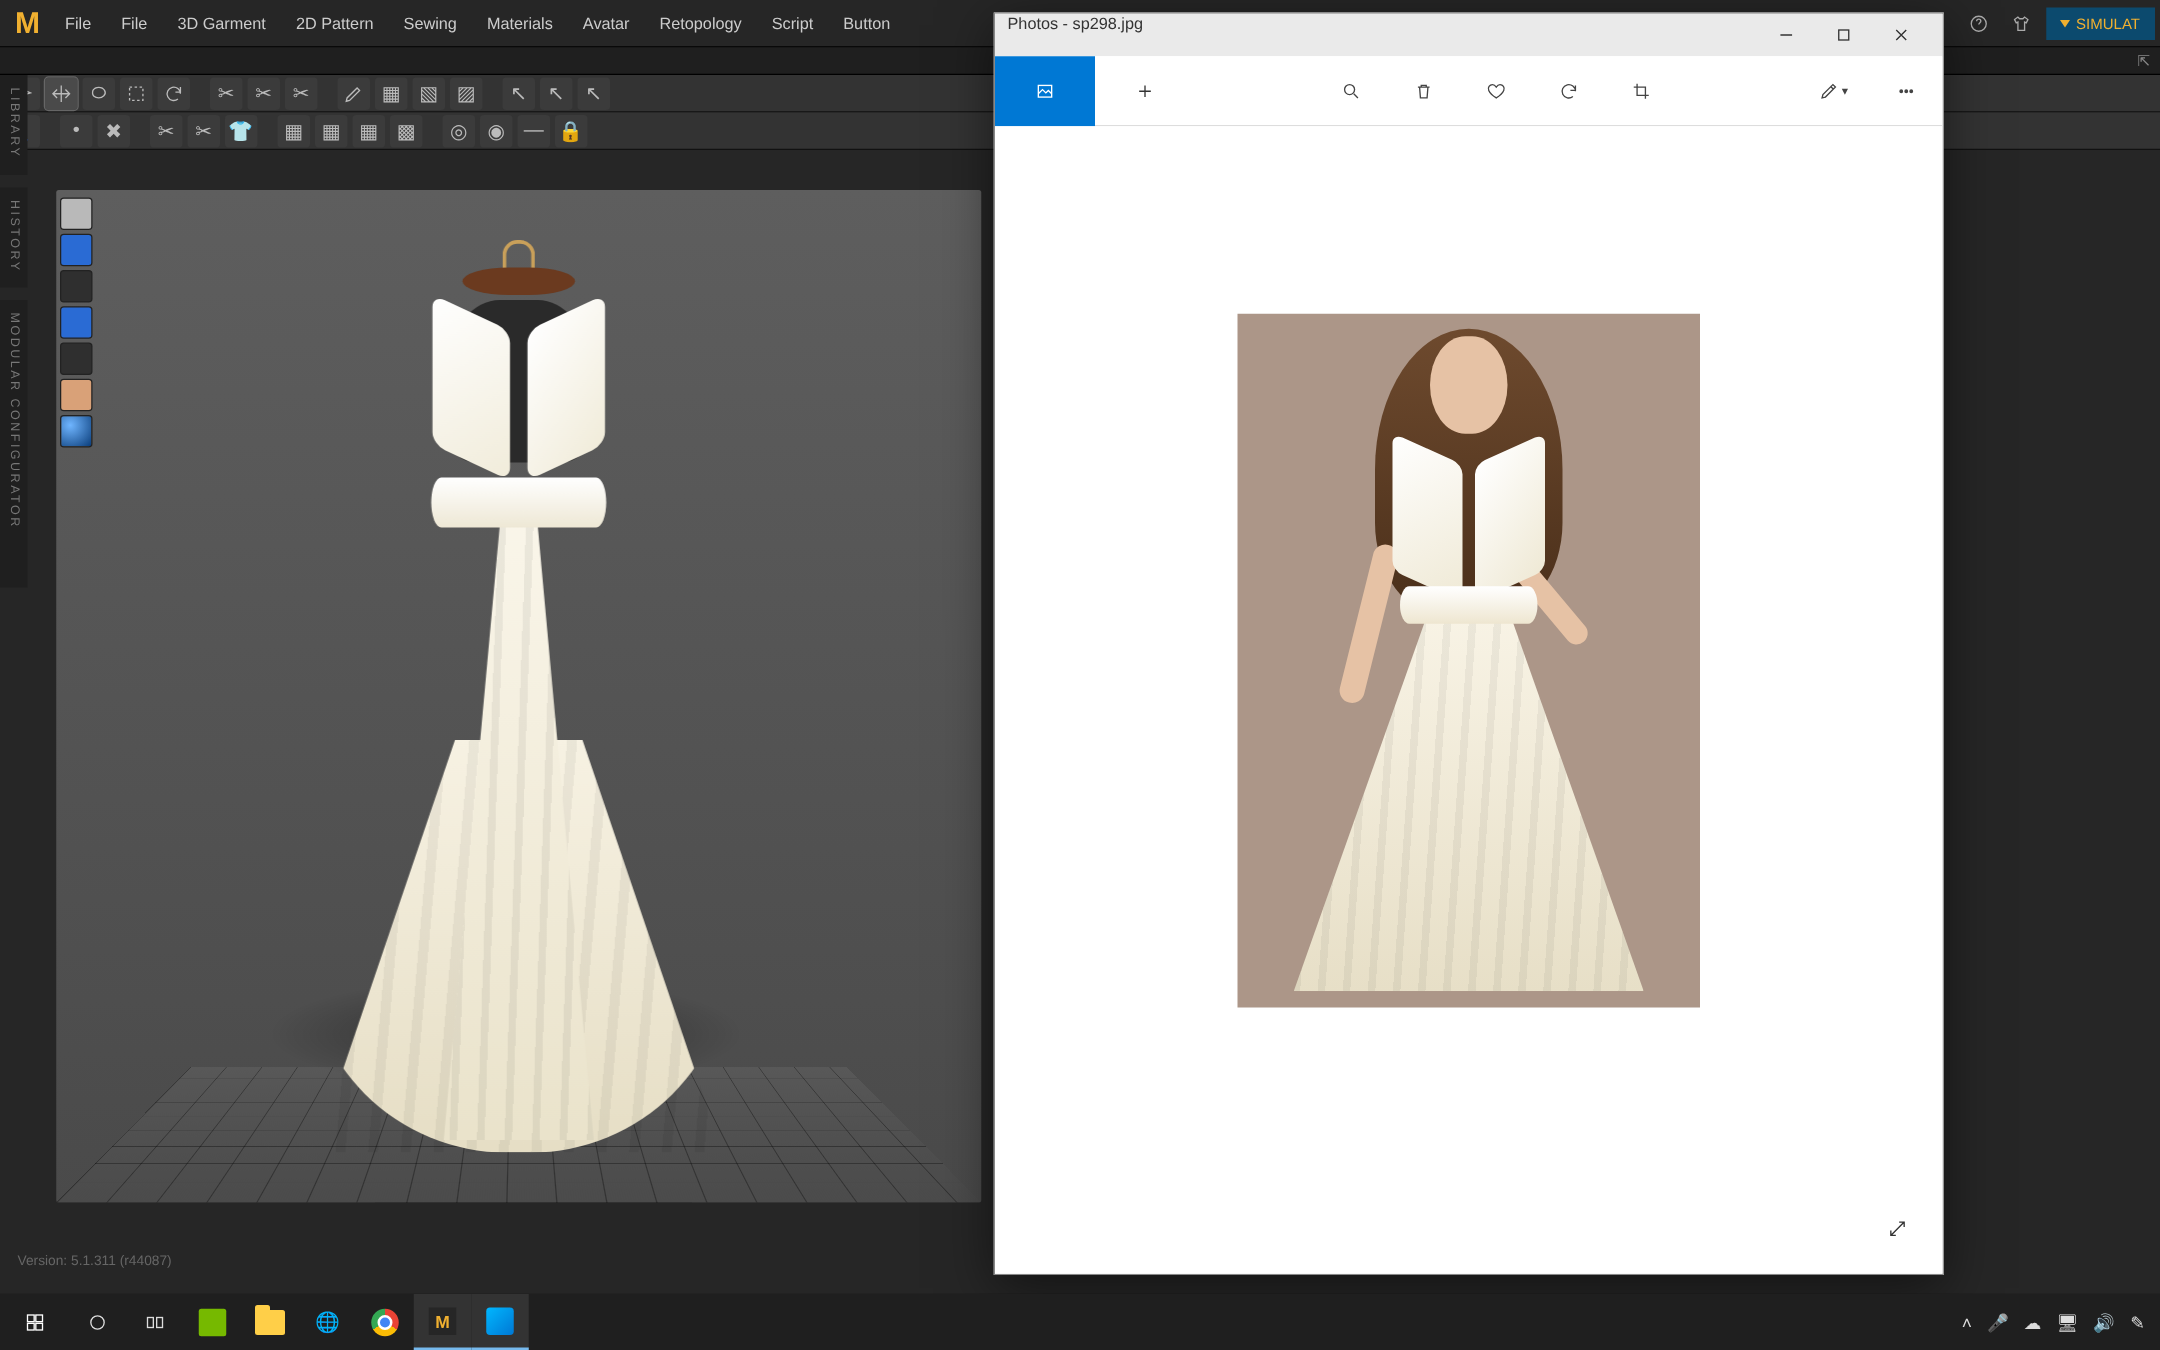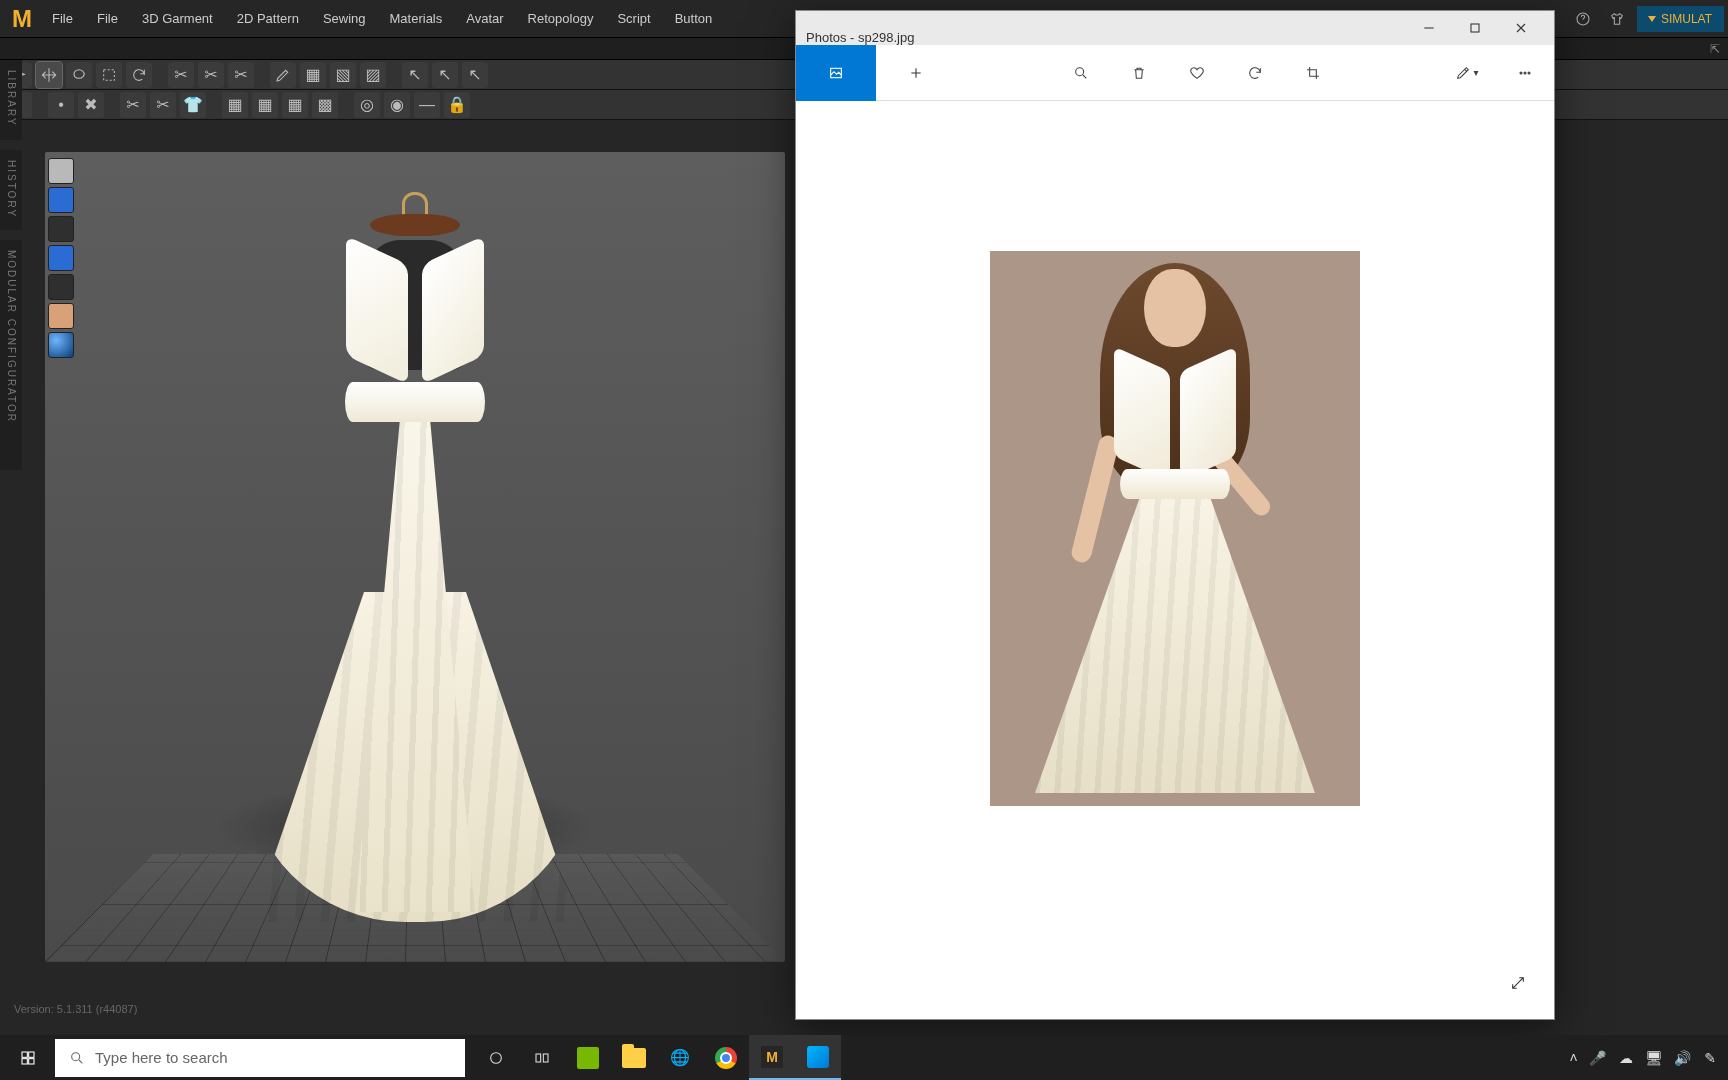--- a/index.html
+++ b/index.html
@@ -74,21 +74,21 @@
 .rp-tab{flex:0 0 auto;padding:0 10px;font-size:12px;display:flex;align-items:center;color:#888;background:#2e2e2e;border-right:1px solid #111}
 .rp-tab.active{background:#3a3a3a;color:#ddd}
 .rp-add{font-size:12px;text-align:right;padding:8px 10px;color:#bbb}
 .rp-fabricrow{display:flex;align-items:center;gap:10px;padding:6px 10px}
 .rp-check{color:#f0b030;font-size:14px}
 .rp-swatch{width:44px;height:34px;background:#f5eedb;border:1px solid #000}
 .rp-propbar{position:absolute;bottom:0;left:0;right:0;height:28px;background:#2d2d2d;color:#ccc;font-size:12px;display:flex;align-items:center;justify-content:flex-end;padding:0 10px;border-top:1px solid #000}
 
 
 .photos{position:absolute;left:795px;top:10px;width:760px;height:1010px;background:#fff;box-shadow:0 10px 40px rgba(0,0,0,.5);border:1px solid #888}
-.photos-title{height:34px;background:#eaeaea;display:flex;align-items:flex-end;padding:0 10px;font-size:13px;color:#333}
+.photos-title{height:34px;background:#eaeaea;display:flex;align-items:flex-start;padding:0 10px;font-size:13px;color:#333}
 .photos-title .wctrls{margin-left:auto;display:flex}
 .wbtn{width:46px;height:34px;display:flex;align-items:center;justify-content:center;color:#333;font-size:13px}
 .photos-toolbar{height:56px;background:#fff;border-bottom:1px solid #ddd;display:flex;align-items:center}
 .ptbtn{width:80px;height:56px;display:flex;align-items:center;justify-content:center;color:#333}
 .ptbtn.gallery{background:#0078d4;color:#fff}
 .photos-toolbar .spacer{flex:1}
 .ptool{width:58px;height:56px;display:flex;align-items:center;justify-content:center;color:#444;font-size:18px}
 .photos-canvas{position:relative;height:calc(100% - 90px);background:#fff}
 .photo{position:absolute;left:50%;top:150px;transform:translateX(-50%);width:370px;height:555px;background:#ac9688}
 .model{position:absolute;left:50%;top:18px;transform:translateX(-50%);width:260px;height:520px}
@@ -358,27 +358,20 @@
 
 <div class="taskbar">
   <div class="start">
     <svg viewBox="0 0 24 24" width="18" height="18" fill="#fff" stroke="none">
         <rect x="3" y="3" width="8" height="8"></rect>
         <rect x="13" y="3" width="8" height="8"></rect>
         <rect x="3" y="13" width="8" height="8"></rect>
         <rect x="13" y="13" width="8" height="8"></rect>
       </svg>
   </div>
-  <div class="searchbox">
-    <svg viewBox="0 0 24 24">
-        <circle cx="10" cy="10" r="6"></circle>
-        <path d="M15 15l5 5"></path>
-      </svg>
-    <span>Type here to search</span>
-  </div>
   <div class="tb-icon">
       <svg viewBox="0 0 24 24">
         <circle cx="12" cy="12" r="8"></circle>
       </svg>
     </div>
   <div class="tb-icon">
       <svg viewBox="0 0 24 24">
         <rect x="3" y="6" width="7" height="12"></rect>
         <rect x="14" y="6" width="7" height="12"></rect>
       </svg>

